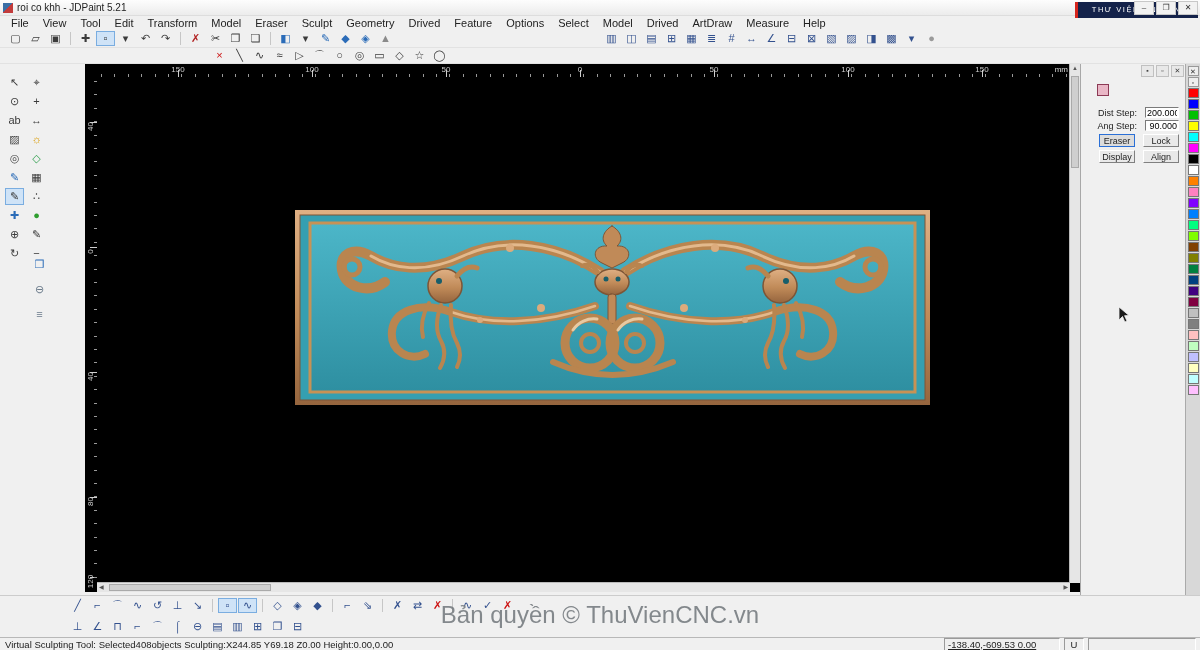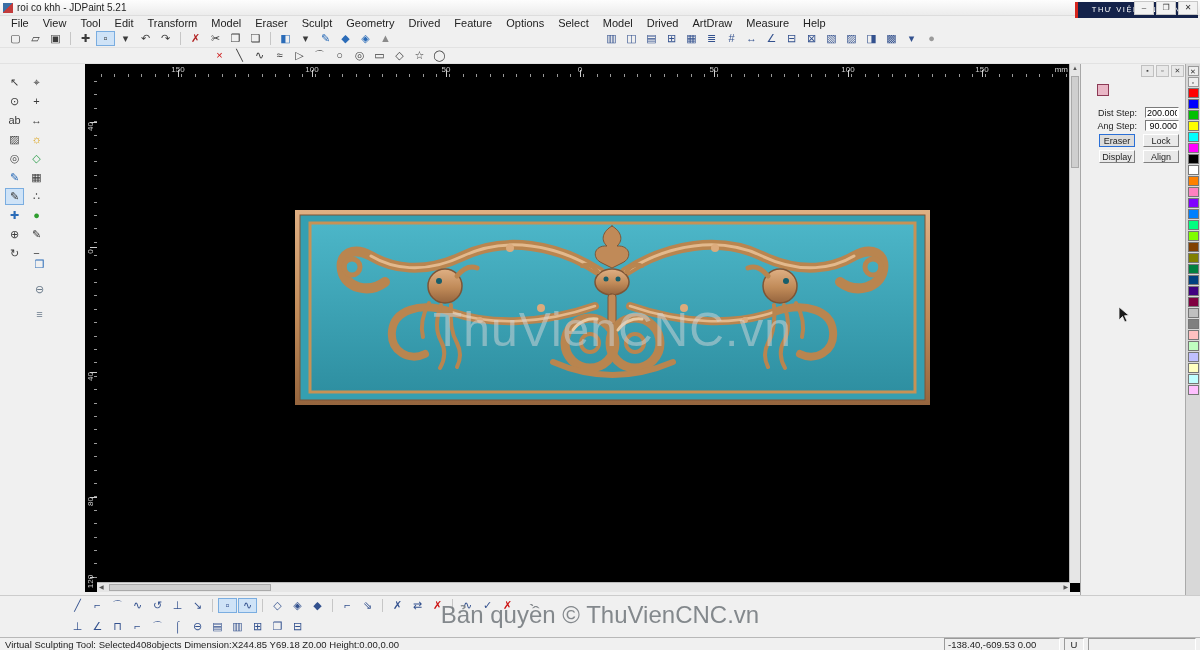--- a/index.html
+++ b/index.html
@@ -87,21 +87,21 @@
     display:flex;align-items:center;padding-left:68px;gap:1px;border-top:1px solid #ccc;box-sizing:border-box;}
   #bottom2{position:absolute;left:0;top:615px;width:1200px;height:22px;background:#f0f0f0;
     display:flex;align-items:center;padding-left:68px;gap:1px;box-sizing:border-box;}
   .ib.b{color:#33518e;}
   .statusbar{position:absolute;left:0;top:637px;width:1200px;height:13px;background:#f0f0f0;
     border-top:1px solid #b8b8b8;display:flex;align-items:center;font-size:9.5px;box-sizing:border-box;}
   .st-text{padding-left:5px;white-space:nowrap;}
   .st-flex{flex:1;}
   .st-box{height:11px;line-height:11px;border:1px solid;border-color:#9a9a9a #fff #fff #9a9a9a;
     background:#efefef;margin-right:4px;padding:0 3px;white-space:nowrap;}
-  .st-coords{width:108px;} .st-mode{width:12px;text-align:center;} .st-empty{width:100px;}
+  .st-coords{width:108px;text-decoration:underline;} .st-mode{width:12px;text-align:center;} .st-empty{width:100px;}
   
   .wm-footer{position:absolute;left:50%;top:601px;transform:translateX(-50%);
     font-size:24px;color:rgba(112,117,122,.85);z-index:40;white-space:nowrap;}
   .logo{position:absolute;left:1075px;top:2px;width:123px;height:60px;z-index:70;}
   .logo-top{position:relative;height:44px;background:#fff;border:1px solid #e3e3e3;box-sizing:border-box;}
   .logo-cnc{position:absolute;left:8px;top:1px;font-size:33px;font-weight:bold;font-style:italic;
     color:#d6251d;letter-spacing:-1px;line-height:40px;}
   .logo-swoosh{position:absolute;left:8px;right:10px;bottom:3px;height:10px;
     border-bottom:3px solid #e2492f;border-radius:0 0 50% 50%/0 0 100% 100%;}
   .logo-bar{position:relative;height:16px;background:#14224a;color:#fff;font-size:7.5px;
@@ -415,21 +415,20 @@
           <rect x="313" y="84" width="8" height="30" rx="3" fill="#c08a58" stroke="#7d5536" stroke-width="1"></rect>
           <circle cx="295" cy="133" r="25" stroke="#b9854f" stroke-width="9"></circle>
           <circle cx="295" cy="133" r="9" stroke="#b9854f" stroke-width="4"></circle>
           <circle cx="340" cy="133" r="25" stroke="#b9854f" stroke-width="9"></circle>
           <circle cx="340" cy="133" r="9" stroke="#b9854f" stroke-width="4"></circle>
           <path d="M258,152 q59,26 120,0" stroke="#b9854f" stroke-width="6"></path>
           <path d="M278,120 a25,25 0 0 1 24,-11" stroke="#e8c9a2" stroke-width="3"></path>
           <path d="M323,120 a25,25 0 0 1 24,-11" stroke="#e8c9a2" stroke-width="3"></path>
         </g>
       </svg>
-      <div class="wm-canvas">ThuVienCNC.vn</div>
     </div>
   </div>
 
   <div class="vscroll">
     <div class="sarrow">▲</div>
     <div class="vthumb"></div>
   </div>
   <div class="hscroll">
     <div class="sarrow la">◀</div>
     <div class="hthumb"></div>
@@ -527,21 +526,21 @@
     <div class="ib b">⌠</div>
     <div class="ib b">⊖</div>
     <div class="ib b">▤</div>
     <div class="ib b">▥</div>
     <div class="ib b">⊞</div>
     <div class="ib b">❐</div>
     <div class="ib b">⊟</div>
   </div>
 
 <div class="statusbar">
-  <div class="st-text">Virtual Sculpting Tool: Selected408objects Dimension:X244.85 Y69.18 Z0.00 Height:0.00,0.00</div>
+  <div class="st-text">Virtual Sculpting Tool: Selected408objects Sculpting:X244.85 Y69.18 Z0.00 Height:0.00,0.00</div>
   <div class="st-flex"></div>
   <div class="st-box st-coords">-138.40,-609.53 0.00</div>
   <div class="st-box st-mode">U</div>
   <div class="st-box st-empty"></div>
 </div>
 
 <div class="wm-footer">Bản quyền © ThuVienCNC.vn</div>
 
 <div class="logo">
   <div class="logo-bar">THƯ VIỆN CNC.VN</div>

